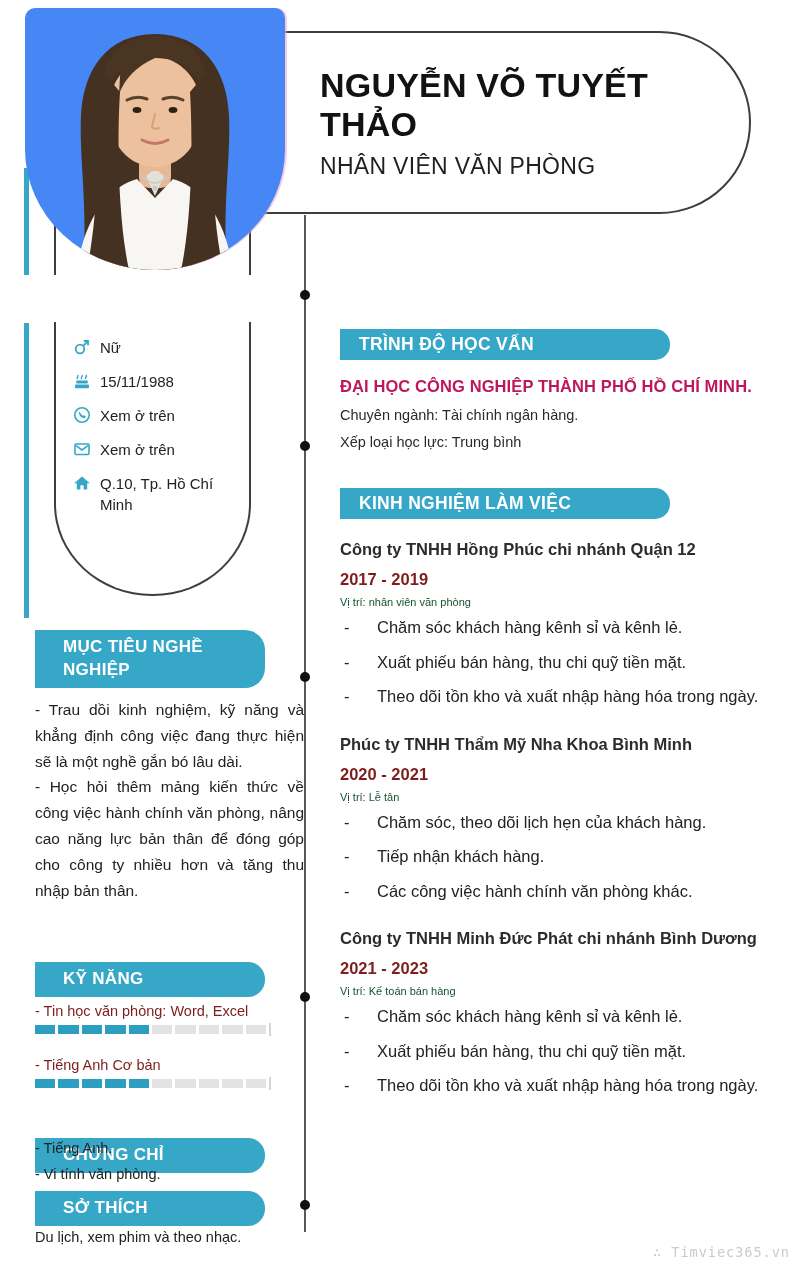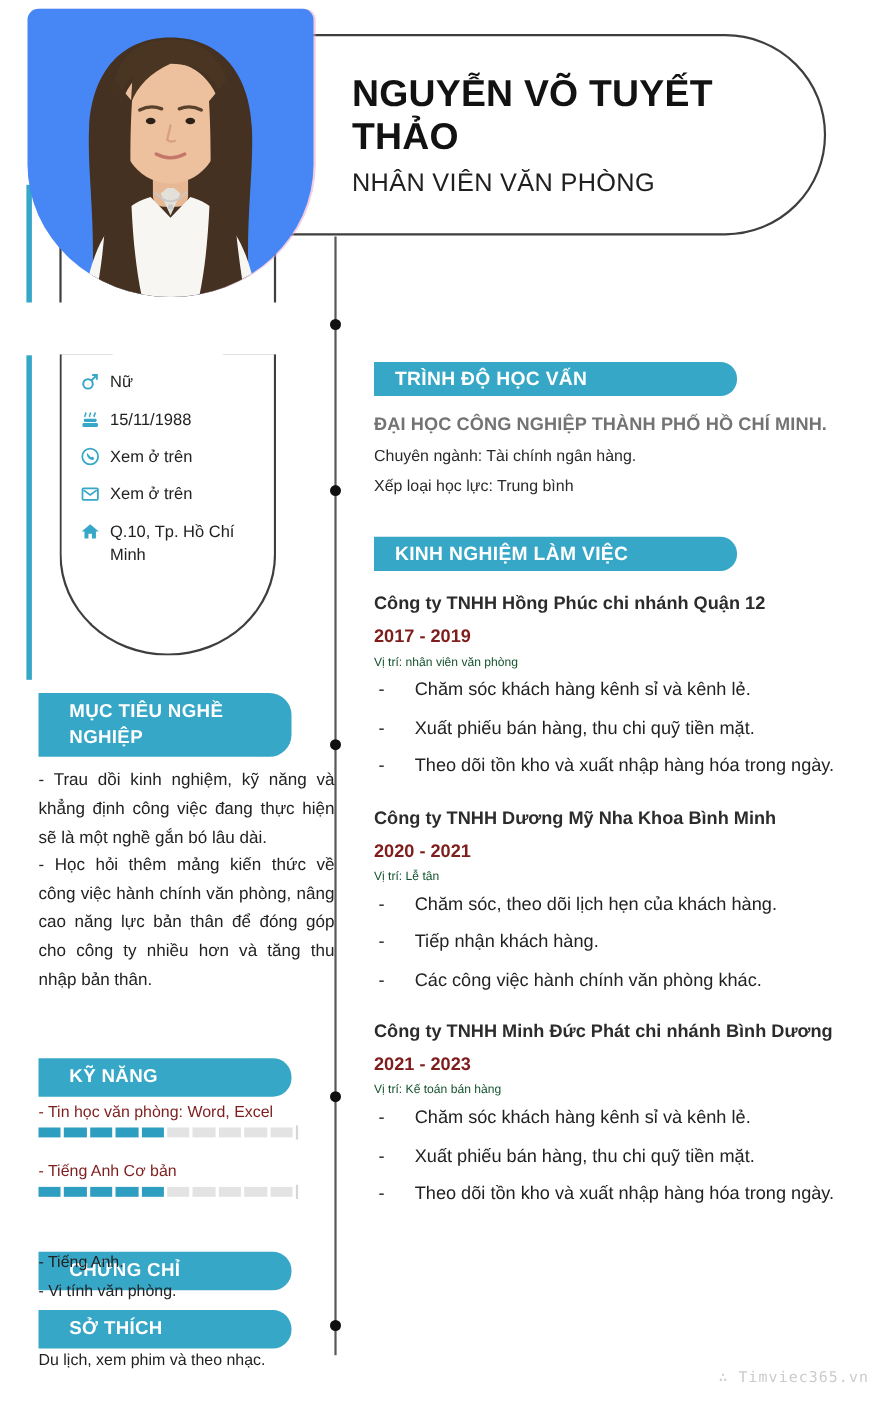--- a/index.html
+++ b/index.html
@@ -65,21 +65,21 @@
   }
   .skill-label{position:absolute;left:35px;font-size:14.5px;color:#7f1d1d;}
   .skill-bar{position:absolute;left:35px;width:236px;height:9px;display:flex;gap:3px;}
   .skill-bar .seg{flex:1;background:var(--bar-empty);}
   .skill-bar .seg.fill{background:var(--bar-filled);}
   .skill-bar::after{content:"";width:2px;height:13px;background:#d6d6d6;margin-top:-2px;}
   .plain-line{position:absolute;left:35px;font-size:14.5px;color:#222;}
   
   .right-col{position:absolute;left:340px;top:329px;width:428px;z-index:4;}
   .sec-h.right{width:330px;font-size:17.5px;padding:5px 0 5px 19px;border-radius:0 15px 15px 0;}
-  .school{margin-top:17px;font-size:16.5px;font-weight:700;color:#737373;letter-spacing:.1px;}
+  .school{margin-top:17px;font-size:16.5px;font-weight:700;color:#be185d;letter-spacing:.1px;}
   .edu-line{margin-top:11px;font-size:14.5px;color:#2a2a2a;}
   .exp-header{margin-top:38px;}
   .job-company{margin-top:21px;font-size:16.5px;font-weight:700;color:#2c2c2c;}
   .job-period{margin-top:11px;font-size:16.5px;font-weight:700;color:#7f1d1d;}
   .job-position{margin-top:7px;font-size:11px;color:#14532d;}
   .duties{margin-top:2px;}
   .duty{display:flex;font-size:16.5px;line-height:34.5px;color:#222;}
   .duty .marker{flex:0 0 37px;padding-left:4px;}
   
   .watermark{
@@ -261,21 +261,21 @@
           <span>Xuất phiếu bán hàng, thu chi quỹ tiền mặt.</span>
         </div>
       <div class="duty">
           <span class="marker">-</span>
           <span>Theo dõi tồn kho và xuất nhập hàng hóa trong ngày.</span>
         </div>
     </div>
   </div>
 
   <div>
-    <div class="job-company">Công ty TNHH Dương Mỹ Nha Khoa Bình Minh</div>
+    <div class="job-company">Phúc ty TNHH Thẩm Mỹ Nha Khoa Bình Minh</div>
     <div class="job-period">2020 - 2021</div>
     <div class="job-position">Vị trí: Lễ tân</div>
     <div class="duties">
       <div class="duty">
           <span class="marker">-</span>
           <span>Chăm sóc, theo dõi lịch hẹn của khách hàng.</span>
         </div>
       <div class="duty">
           <span class="marker">-</span>
           <span>Tiếp nhận khách hàng.</span>

